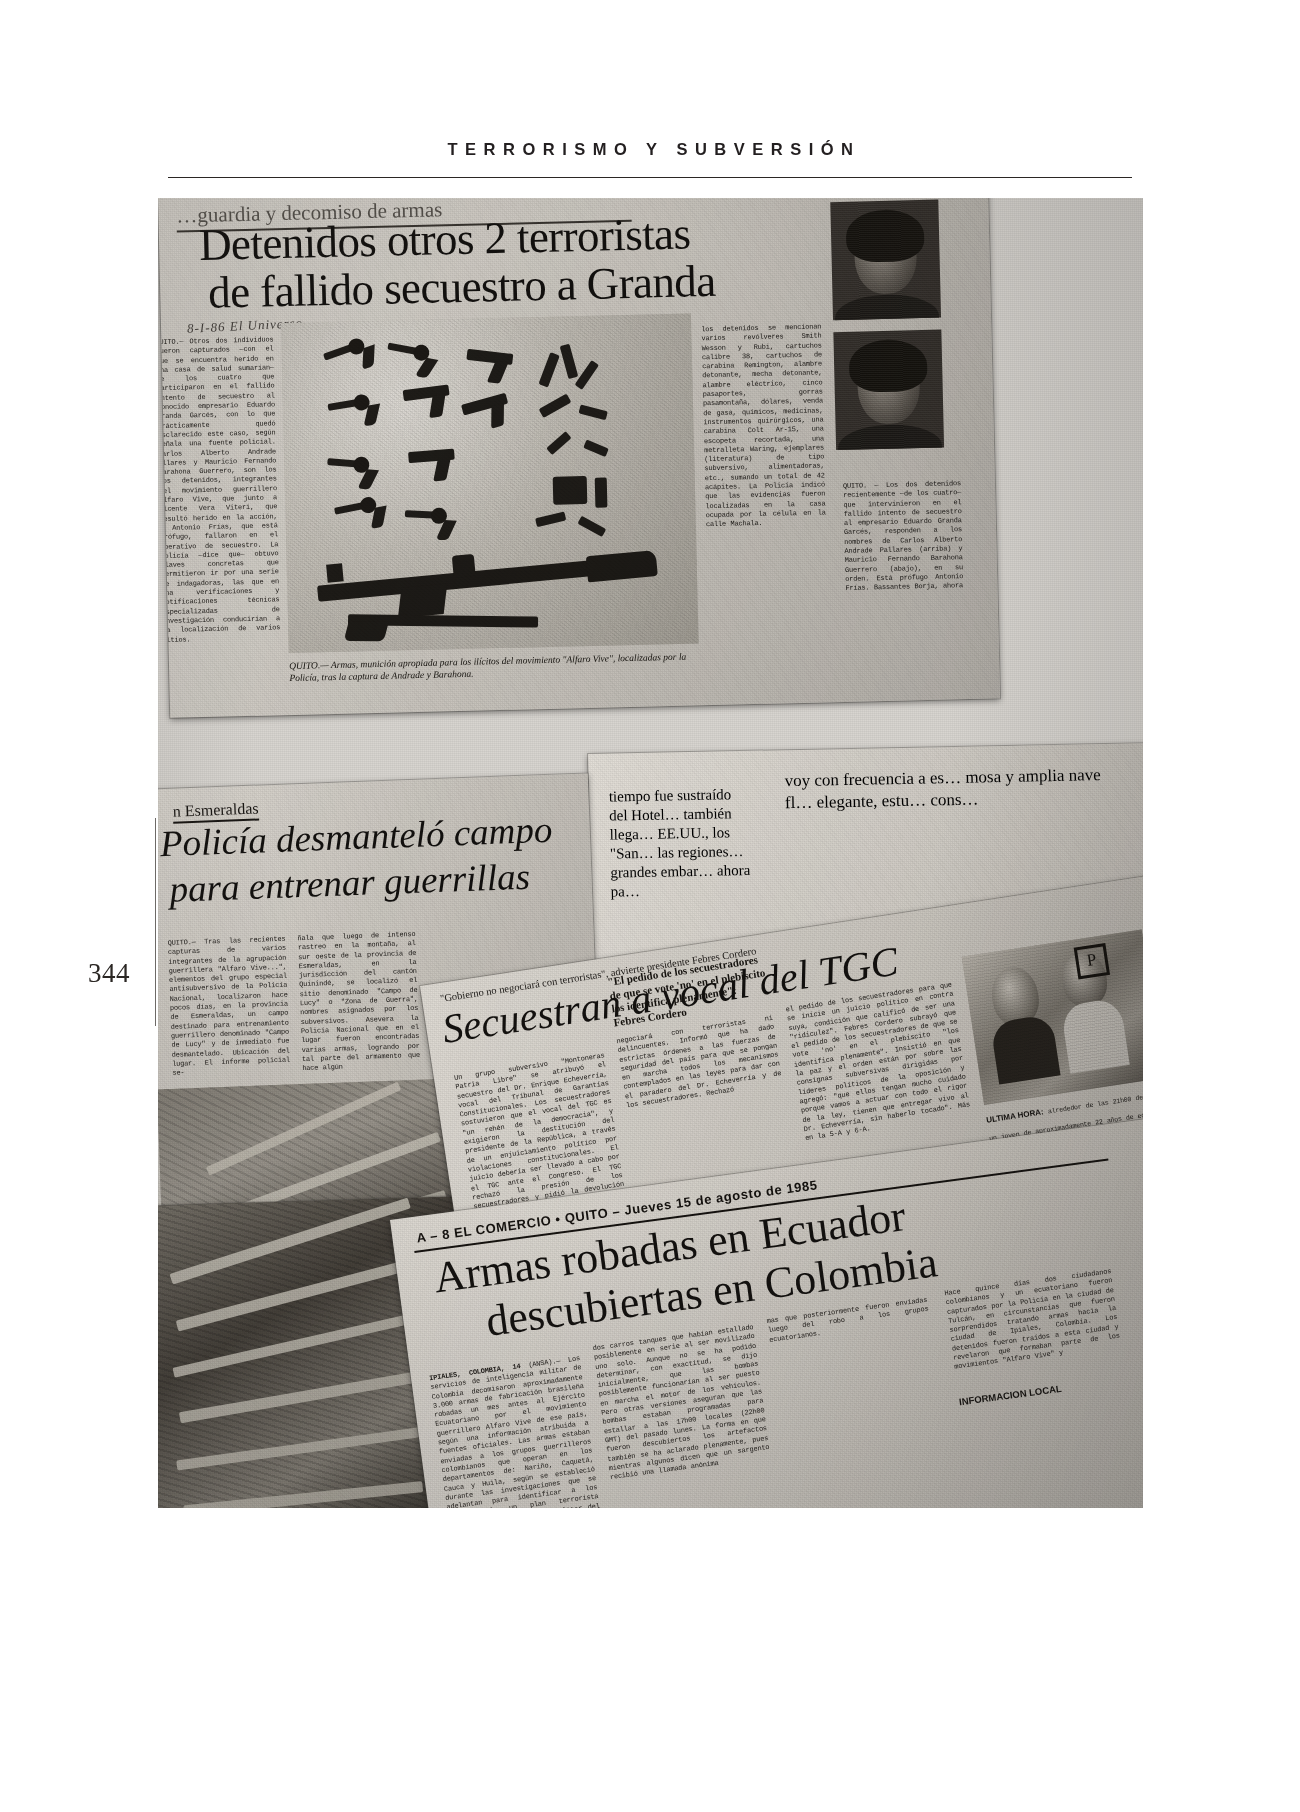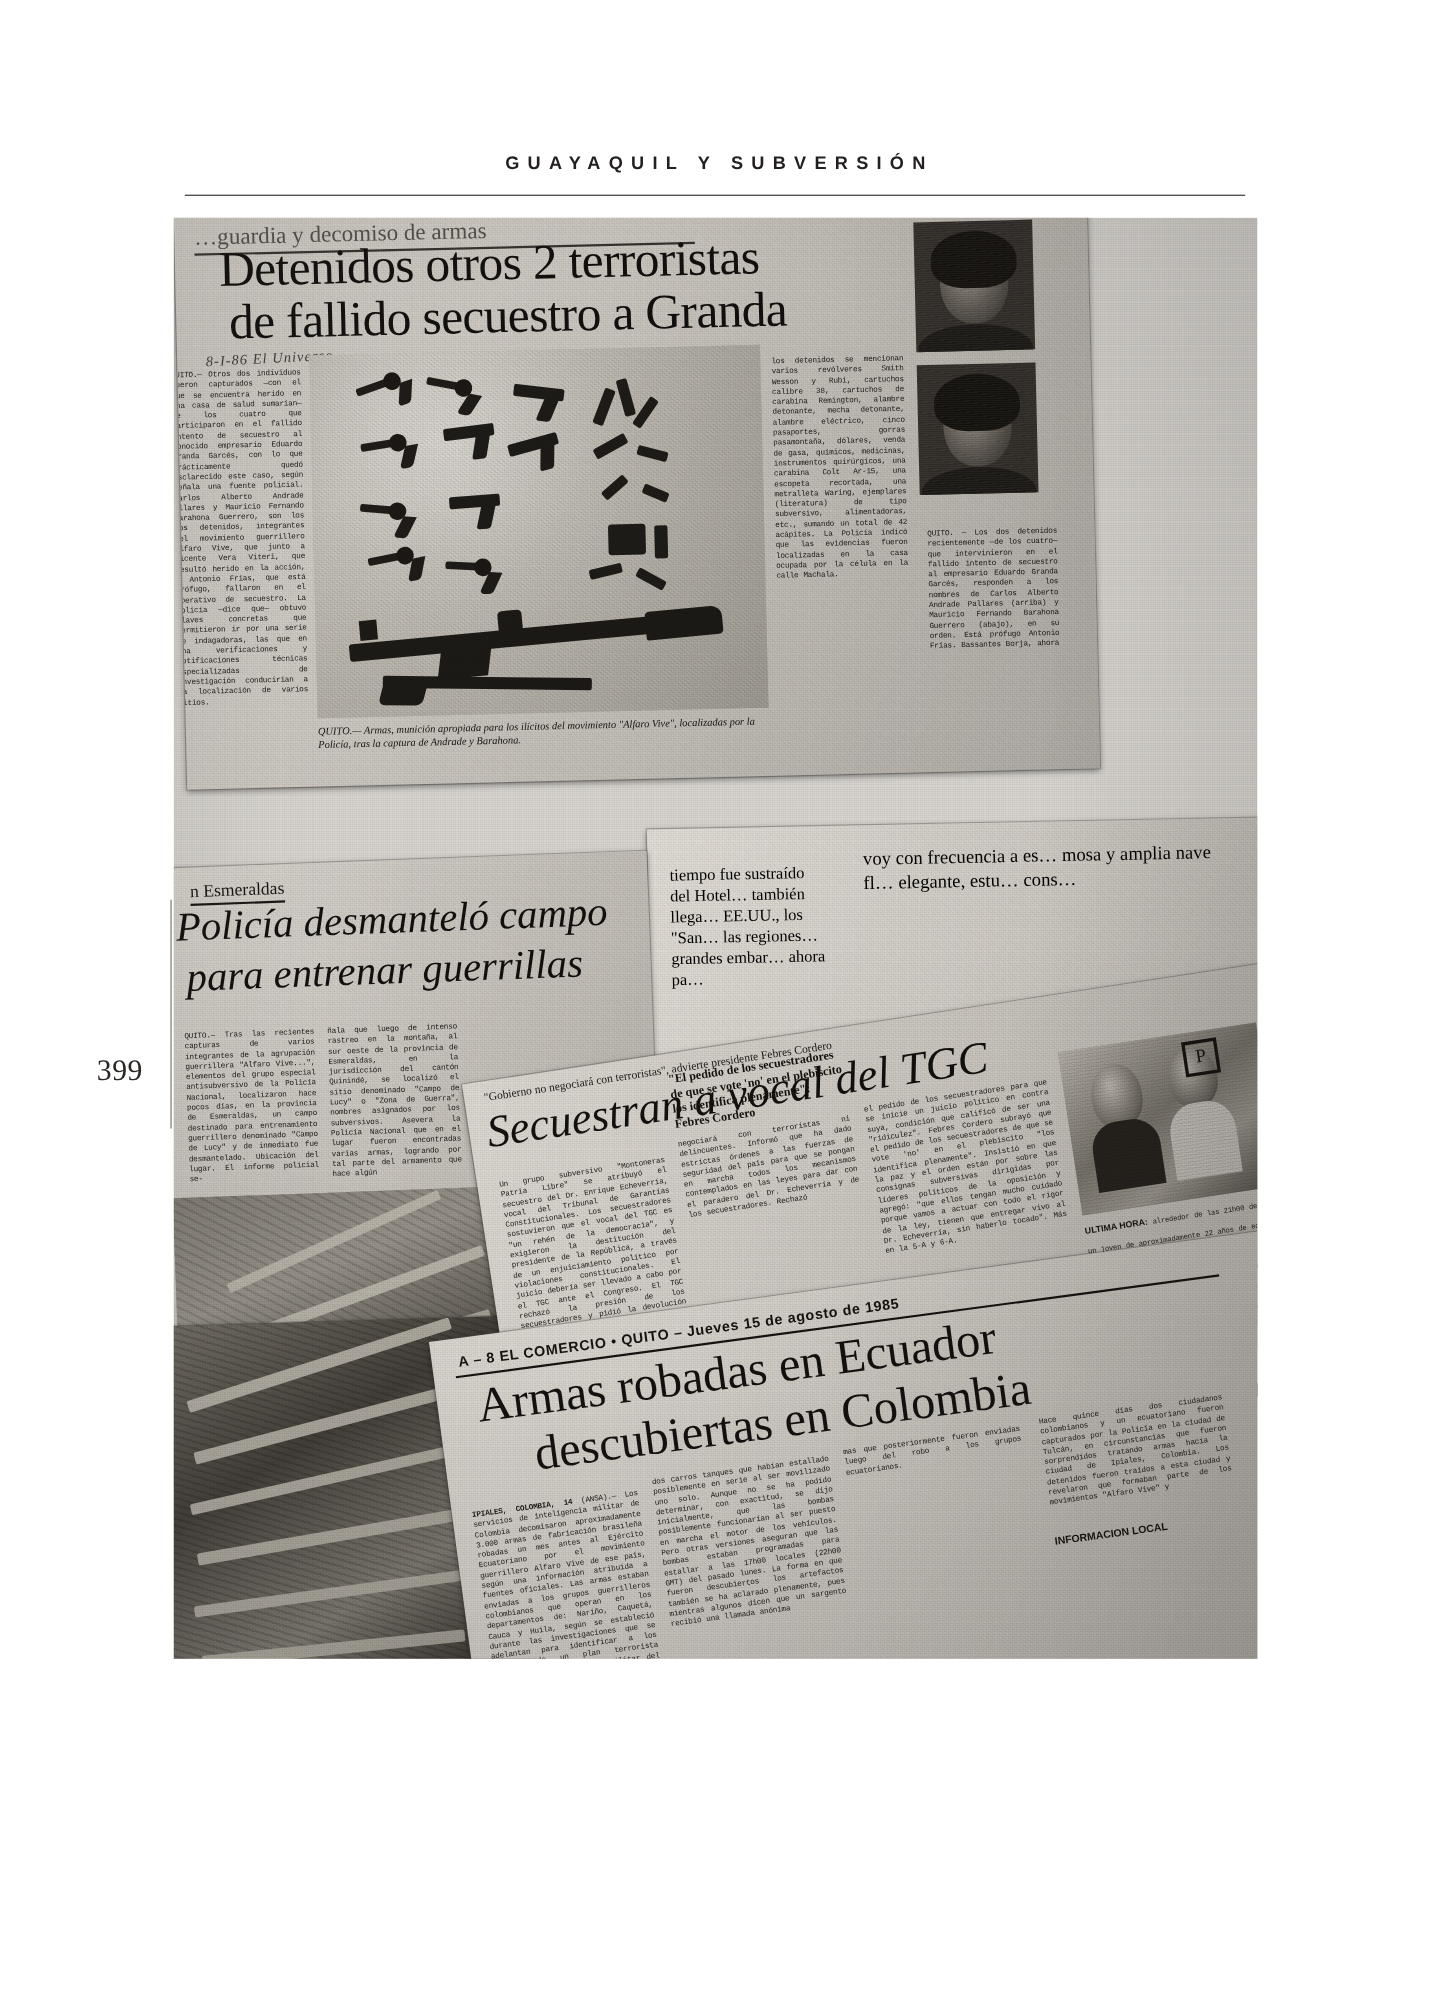--- a/index.html
+++ b/index.html
@@ -239,25 +239,25 @@
     background:#e3dfd8;
   }
   #c7-big{position:absolute;left:10px;top:20px;font-size:40px;white-space:nowrap;}
   #c7-big2{position:absolute;left:4px;top:66px;font-size:40px;white-space:nowrap;}
   #c7-col{position:absolute;left:14px;top:126px;width:160px;}
 </style>
 </head>
 <body>
 
 <div id="running-head">
-  <span class="rh-text">GUAYAQUIL Y SUBVERSIÓN</span>
+  <span class="rh-text">TERRORISMO Y SUBVERSIÓN</span>
 </div>
 <div id="head-rule"></div>
 
-<div id="folio">399</div>
+<div id="folio">344</div>
 <div id="folio-rule"></div>
 
 <div id="plate">
 
   <div class="clip" id="clip-detenidos">
 
     <div id="c1-topline">
       <div class="t">…guardia y decomiso de armas</div>
       <div class="ln"></div>
     </div>

